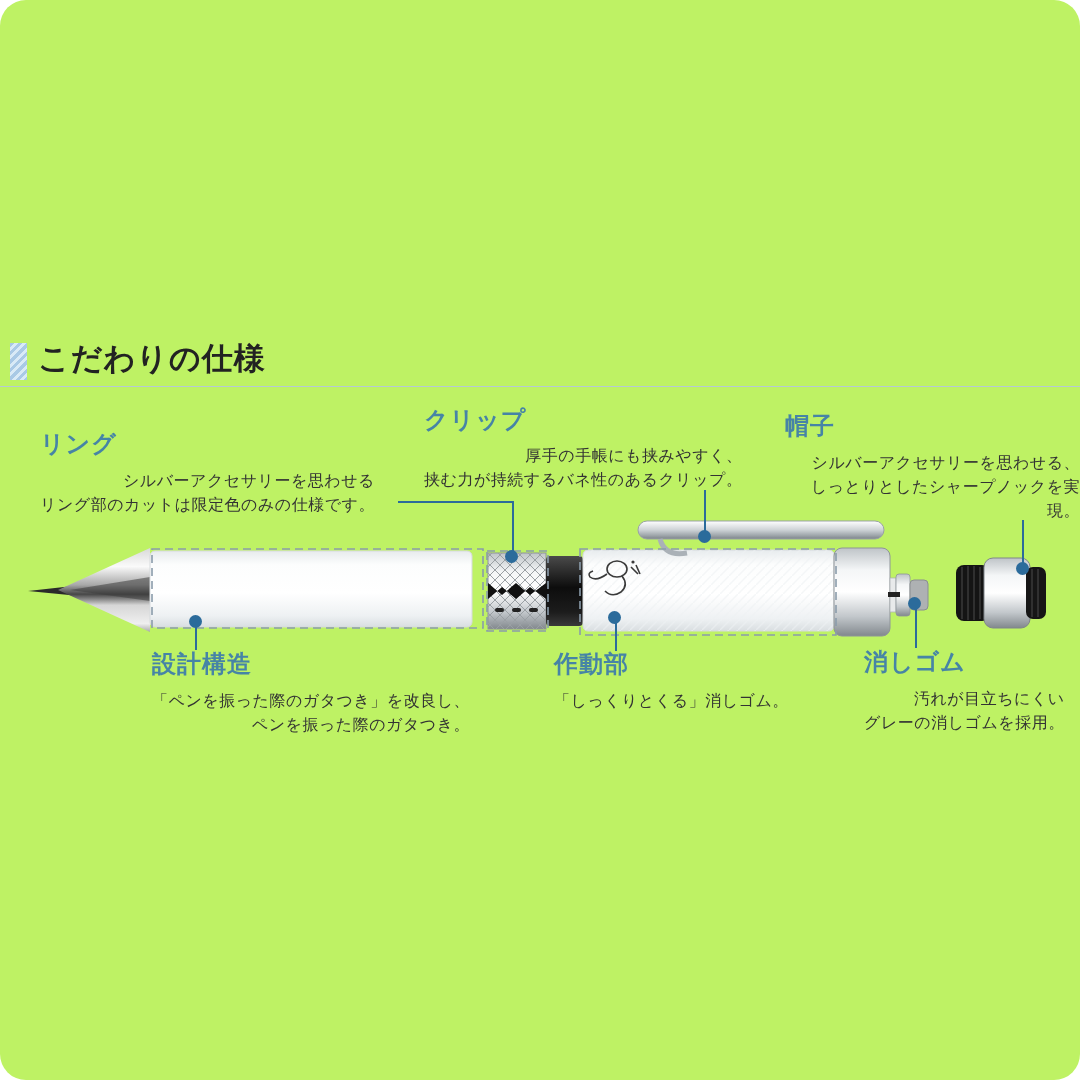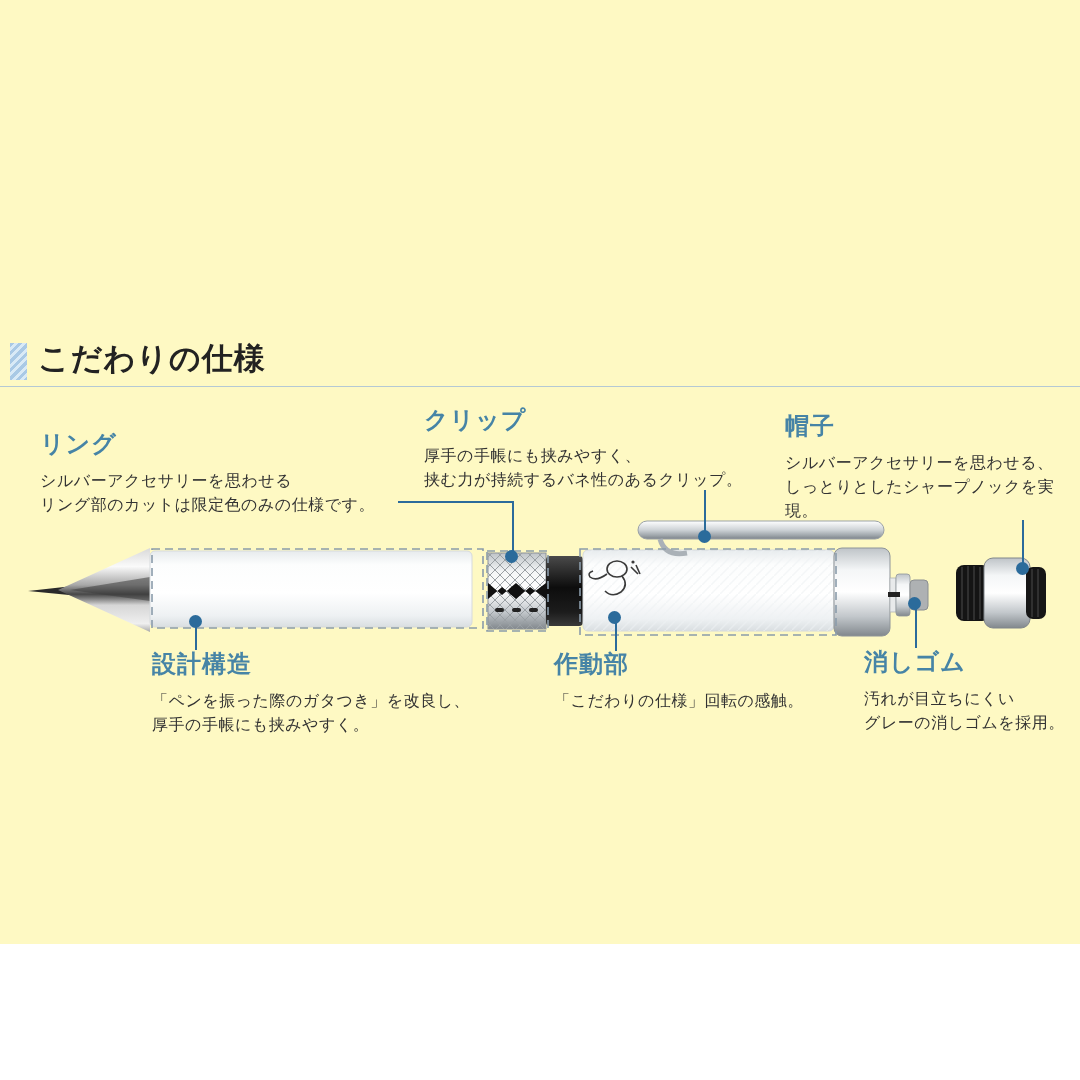--- a/index.html
+++ b/index.html
@@ -4,42 +4,43 @@
 <style>
   :root{
     --accent-blue:#4684a6;
     --connector-blue:#2b6b9b;
     --text-dark:#333333;
     --header-text:#222222;
     --divider:#b5c9d4;
   }
   html,body{margin:0;padding:0;background:#ffffff;}
   .canvas{
-    position:relative;width:1080px;height:944px;background:#fef9c3;overflow:hidden;
+    position:relative;width:1080px;height:1080px;background:#bef264;overflow:hidden;
     font-family:"Liberation Sans","DejaVu Sans",sans-serif;
+    border-radius:26px;
   }
   
   .hdr-icon{
     position:absolute;left:10px;top:343px;width:17px;height:37px;
     background:repeating-linear-gradient(135deg,#a9c9e5 0 3px,#d9eaf6 3px 6px);
   }
   .hdr-title{
     position:absolute;left:38px;top:338px;margin:0;
     font-size:31px;font-weight:bold;color:var(--header-text);letter-spacing:1px;
   }
   .divider{
     position:absolute;left:0;top:386px;width:1080px;height:0;
     border-top:1px solid var(--divider);
   }
   
   .ann{position:absolute;}
   .ann-title{
     margin:0 0 9px 0;font-size:24px;font-weight:bold;color:var(--accent-blue);letter-spacing:1px;
   }
-  .ann-line{font-size:16px;line-height:24px;color:var(--text-dark);letter-spacing:.5px;}
+  .ann-line{font-size:16px;line-height:24px;color:var(--text-dark);letter-spacing:.5px;text-align:right;}
   .ann-ring{left:40px;top:428px;}
   .ann-clip{left:424px;top:404px;font-family:Liberation Mono, monospace;}
   .ann-cap{left:785px;top:410px;}
   .ann-structure{left:152px;top:648px;}
   .ann-mechanism{left:554px;top:648px;}
   .ann-eraser{left:864px;top:646px;}
   
   .conn-v{position:absolute;width:0;border-left:2px solid var(--connector-blue);}
   .conn-ring{
     position:absolute;left:398px;top:501px;width:114px;height:57px;
@@ -85,26 +86,26 @@
 
   <div class="ann ann-cap">
     <h2 class="ann-title">帽子</h2>
     <div class="ann-line">シルバーアクセサリーを思わせる、</div>
     <div class="ann-line">しっとりとしたシャープノックを実現。</div>
   </div>
 
   <div class="ann ann-structure">
     <h2 class="ann-title">設計構造</h2>
     <div class="ann-line">「ペンを振った際のガタつき」を改良し、</div>
-    <div class="ann-line">厚手の手帳にも挟みやすく。</div>
+    <div class="ann-line">ペンを振った際のガタつき。</div>
   </div>
 
   <div class="ann ann-mechanism">
     <h2 class="ann-title">作動部</h2>
-    <div class="ann-line">「こだわりの仕様」回転の感触。</div>
+    <div class="ann-line">「しっくりとくる」消しゴム。</div>
   </div>
 
   <div class="ann ann-eraser">
     <h2 class="ann-title">消しゴム</h2>
     <div class="ann-line">汚れが目立ちにくい</div>
     <div class="ann-line">グレーの消しゴムを採用。</div>
   </div>
 
   <svg class="pen-svg" width="1080" height="240" viewBox="0 0 1080 240" xmlns="http://www.w3.org/2000/svg">
     <defs>

